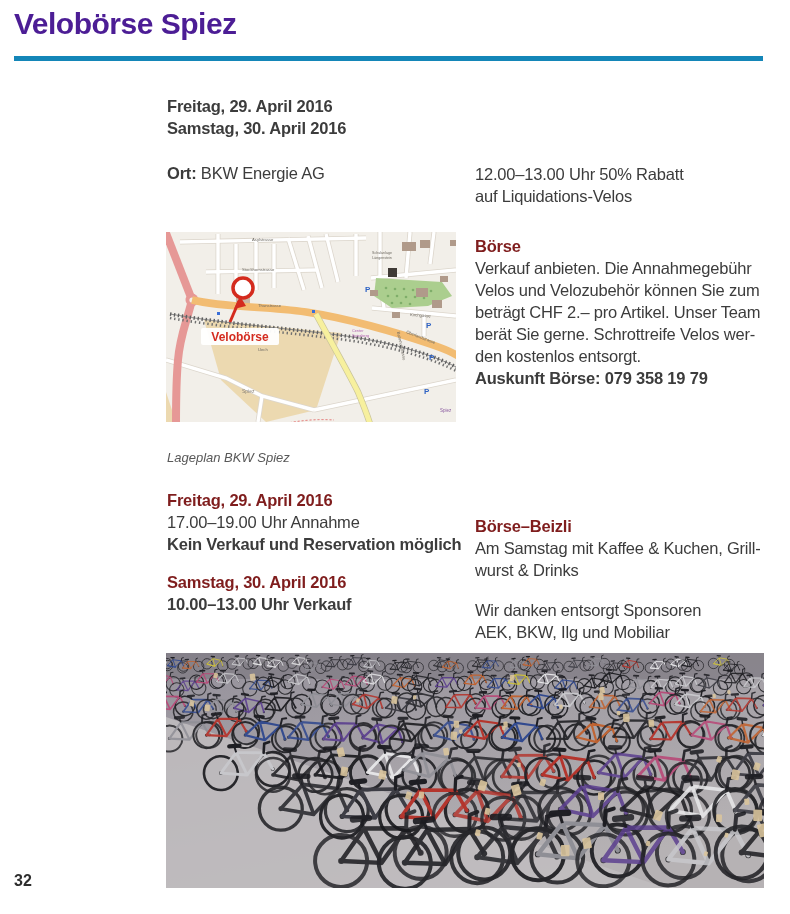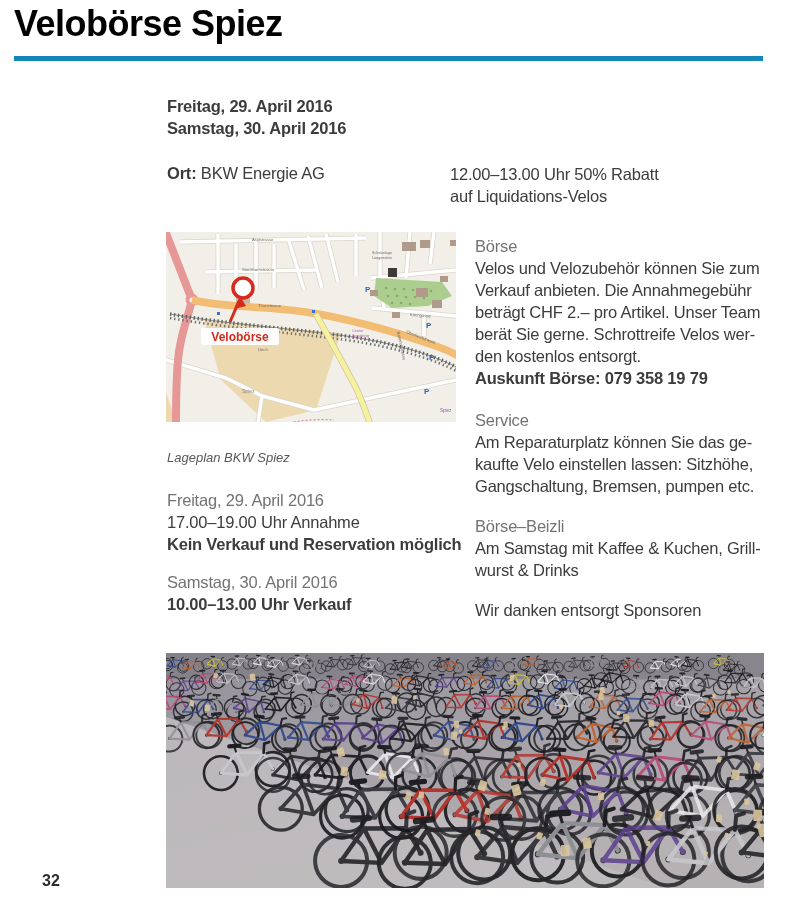--- a/index.html
+++ b/index.html
@@ -1,38 +1,38 @@
 <!DOCTYPE html>
 <html><head>
 <meta charset="utf-8">
 <style>
   html,body{margin:0;padding:0;background:#ffffff;}
   .page{position:relative;width:790px;height:914px;background:#fff;overflow:hidden;
         font-family:"Liberation Sans","DejaVu Sans",sans-serif;color:#3c3c3c;}
   .tb{position:absolute;font-size:16.5px;line-height:22px;letter-spacing:-0.2px;white-space:nowrap;margin-top:18px;}
   .tb div{height:22px;}
-  h1.title{position:absolute;left:14px;top:6px;margin:0;font-size:36px;line-height:36px;
-        font-weight:bold;color:#000000;letter-spacing:-0.5px;}
+  h1.title{position:absolute;left:14px;top:6px;margin:0;font-size:30px;line-height:36px;
+        font-weight:bold;color:#4c1d95;letter-spacing:-0.5px;}
   .rule{position:absolute;left:14px;top:56px;width:749px;height:5px;background:#1486b8;}
   .bold{font-weight:bold;}
-  .teal{color:#737373;font-weight:normal;}
+  .teal{color:#7f1d1d;font-weight:bold;}
   a.plain{color:#3c3c3c;text-decoration:none;}
   #top-dates{left:167px;top:77px;font-weight:bold;}
   #info{left:167px;top:144px;}
   #map-wrap{position:absolute;left:166px;top:232px;width:290px;height:190px;}
   #map-caption{left:167px;top:429px;font-style:italic;font-size:13px;color:#585858;letter-spacing:0;}
   #friday{left:167px;top:471px;}
   #saturday{left:167px;top:553px;}
-  #discount{left:450px;top:145px;}
+  #discount{left:475px;top:145px;}
   #boerse{left:475px;top:217px;}
   #service{left:475px;top:391px;}
   #beizli{left:475px;top:497px;}
   #sponsors{left:475px;top:581px;}
   #photo-wrap{position:absolute;left:166px;top:653px;width:598px;height:235px;}
-  #page-num{position:absolute;left:14px;top:872px;font-size:16px;font-weight:bold;color:#2e2e2e;margin-left:28px;}
+  #page-num{position:absolute;left:14px;top:872px;font-size:16px;font-weight:bold;color:#2e2e2e;}
   svg{display:block;}
   .st-label{font-size:4.2px;fill:#6e6a62;letter-spacing:0;}
   .p-ico{font-size:8px;font-weight:bold;fill:#2f63c4;}
 </style>
 </head>
 <body>
 
 <div class="page">
 
   <h1 class="title">Velobörse Spiez</h1>
@@ -193,43 +193,38 @@
     <div class="bold">10.00–13.00 Uhr Verkauf</div>
   </div>
 
   <div class="tb" id="discount">
     <div>12.00–13.00 Uhr 50% Rabatt</div>
     <div>auf Liquidations-Velos</div>
   </div>
 
   <div class="tb" id="boerse">
     <div class="teal">Börse</div>
+    <div>Verkauf anbieten. Die Annahmegebühr</div>
     <div>Velos und Velozubehör können Sie zum</div>
-    <div>Verkauf anbieten. Die Annahmegebühr</div>
     <div>beträgt CHF 2.– pro Artikel. Unser Team</div>
     <div>berät Sie gerne. Schrottreife Velos wer-</div>
     <div>den kostenlos entsorgt.</div>
     <div class="bold">Auskunft Börse: 079 358 19 79</div>
   </div>
 
-  <div class="tb" id="service">
-    <div class="teal">Service</div>
-    <div>Am Reparaturplatz können Sie das ge-</div>
-    <div>kaufte Velo einstellen lassen: Sitzhöhe,</div>
-    <div>Gangschaltung, Bremsen, pumpen etc.</div>
-  </div>
 
   <div class="tb" id="beizli">
     <div class="teal">Börse–Beizli</div>
     <div>Am Samstag mit Kaffee &amp; Kuchen, Grill-</div>
     <div>wurst &amp; Drinks</div>
   </div>
 
   <div class="tb" id="sponsors">
     <div>Wir danken entsorgt Sponsoren</div>
+    <div>AEK, BKW, Ilg und Mobiliar</div>
   </div>
 
   <div id="photo-wrap">
     <svg id="photo-svg" viewBox="0 0 598 235" width="598" height="235">
       <defs>
         <linearGradient id="asph" x1="0" y1="0" x2="0.5" y2="1">
           <stop offset="0" stop-color="#94909a"></stop>
             <stop offset="1" stop-color="#b6b2b4"></stop>
         </linearGradient>
         <g id="bike">

